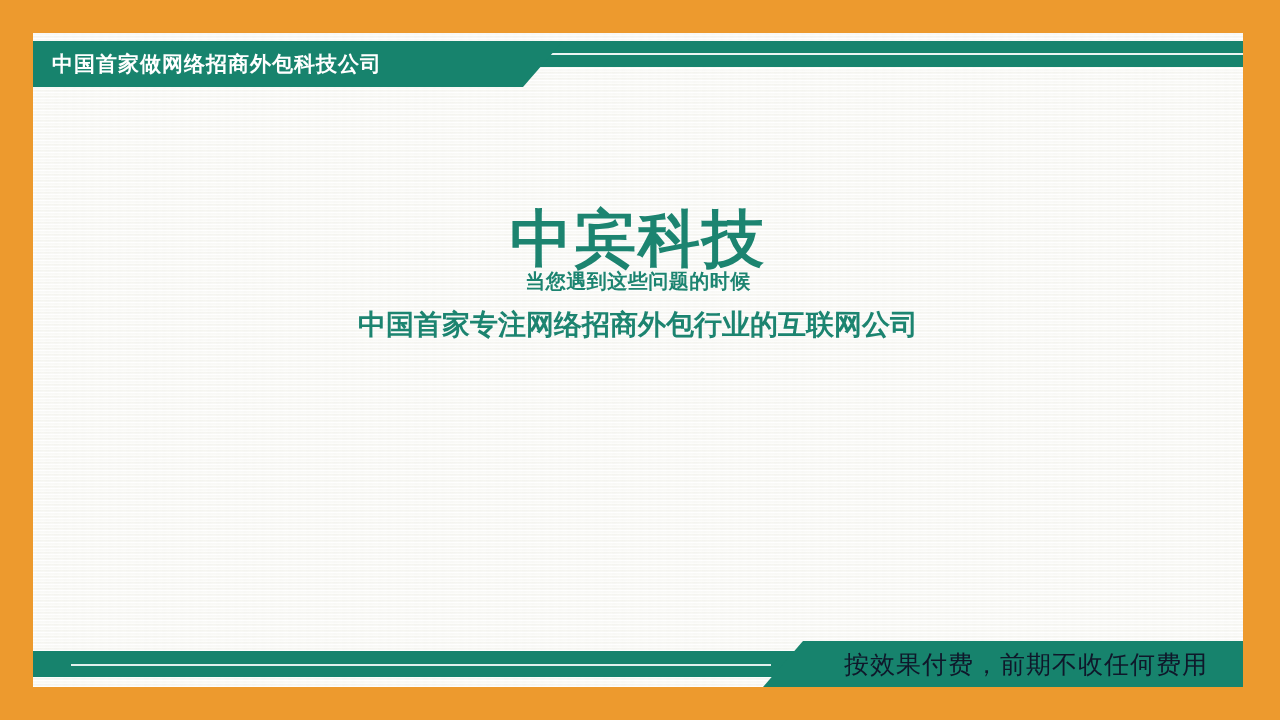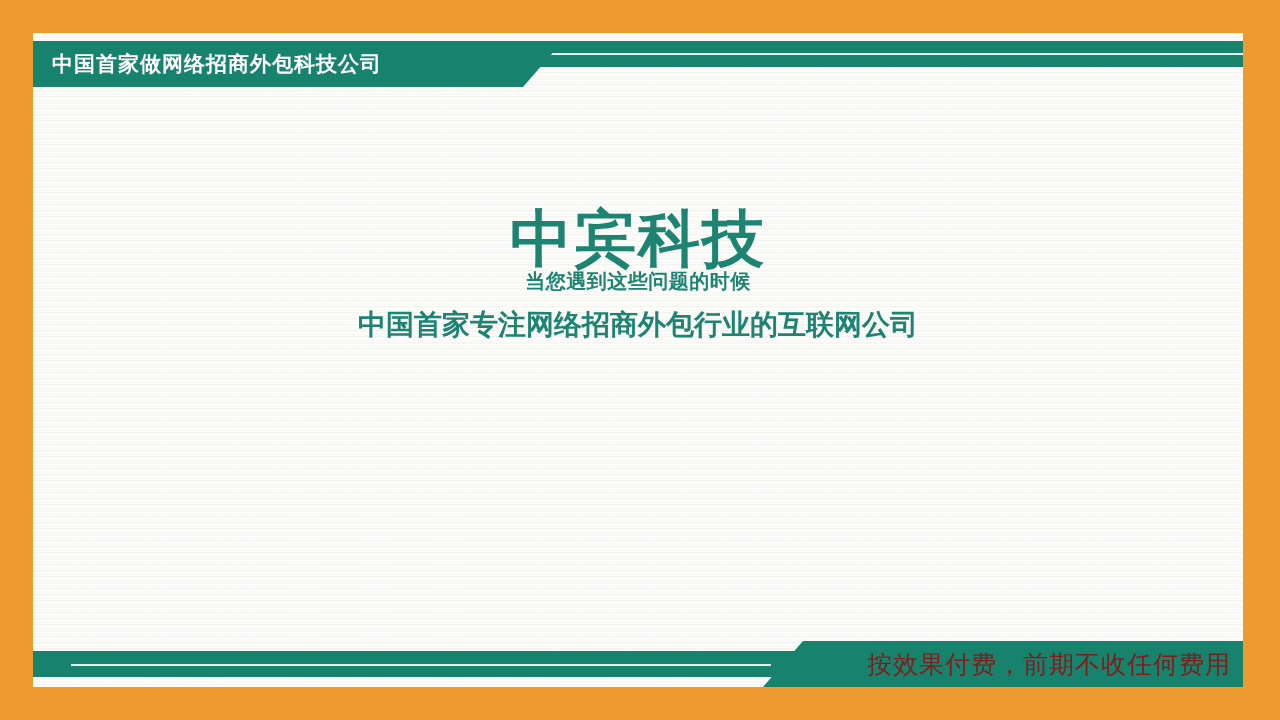--- a/index.html
+++ b/index.html
@@ -110,23 +110,23 @@
   }
   
   #footer-block{
     position:absolute;right:0;top:0;width:480px;height:46px;
     background:#17836D;
     clip-path:polygon(40px 0, 480px 0, 480px 46px, 0 46px);
   }
   #footer-note{
     position:absolute;right:0;top:0;width:440px;height:46px;
     display:flex;align-items:center;justify-content:flex-end;
-    padding-right:12px;
+    padding-right:35px;
     box-sizing:border-box;
-    color:#7f1d1d;
+    color:#0f172a;
     font-size:25px;
     letter-spacing:1px;
     white-space:nowrap;
   }
 </style>
 </head>
 <body>
 
 <div id="slide">
 

